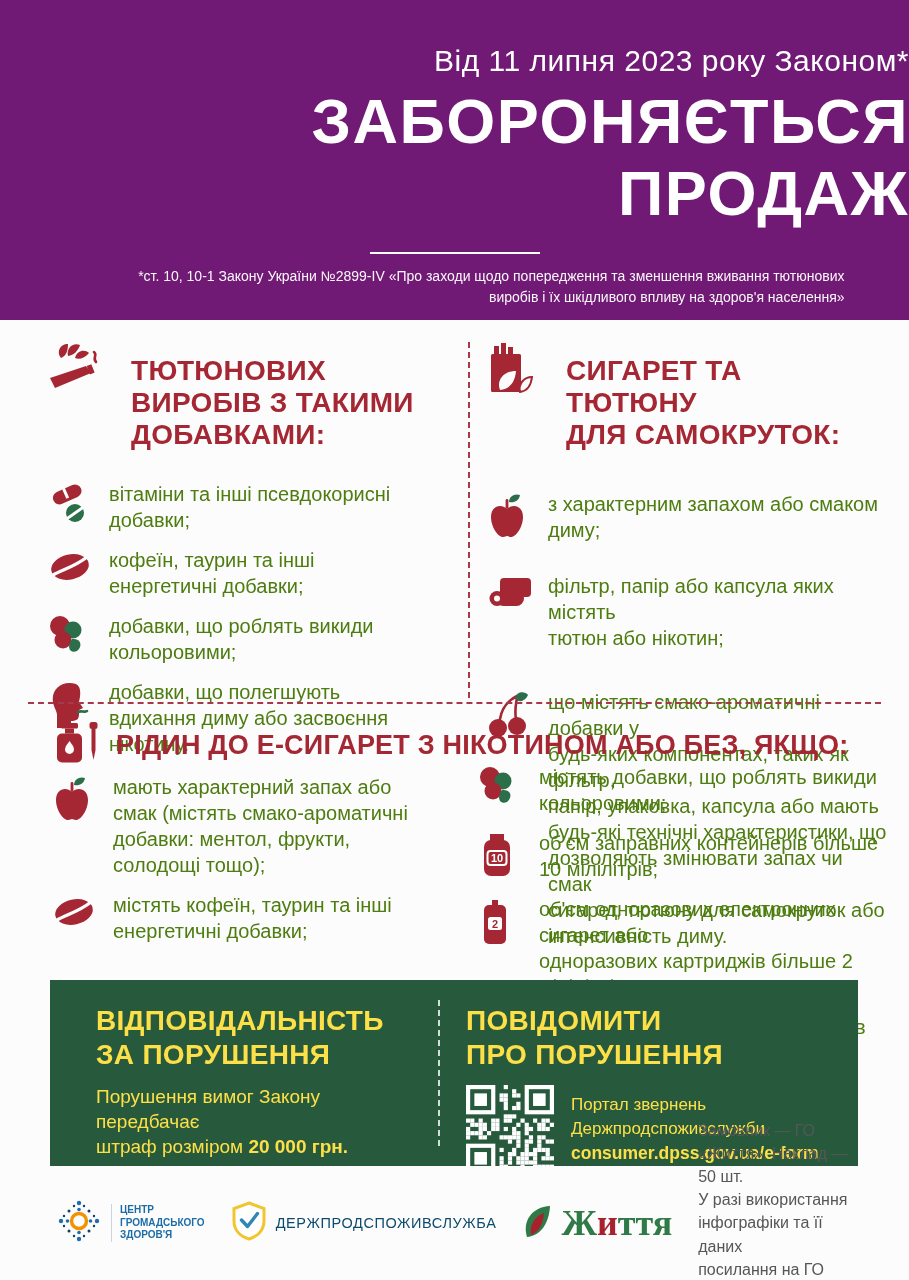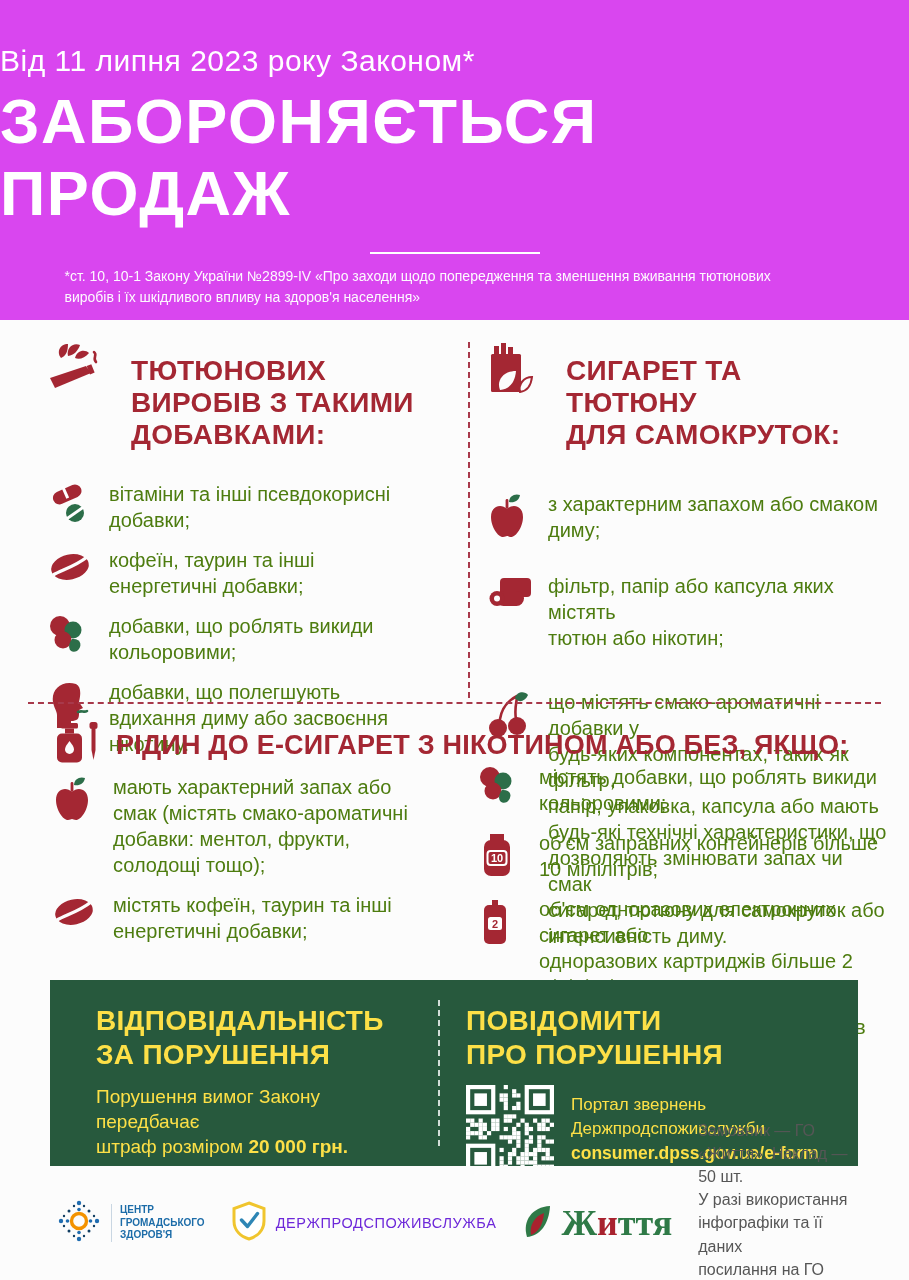--- a/index.html
+++ b/index.html
@@ -1,20 +1,20 @@
 <!DOCTYPE html>
 <html><head>
 <meta charset="utf-8">
 <style>
   html,body{margin:0;padding:0;background:#ffffff;}
   .page{position:relative;width:909px;height:1280px;background:#fcfcfc;overflow:hidden;
         font-family:"Liberation Sans","DejaVu Sans",sans-serif;}
 
   
-  .banner{position:absolute;top:0;left:0;width:909px;height:320px;background:#d946ef;color:#fff;text-align:left;}
+  .banner{position:absolute;top:0;left:0;width:909px;height:320px;background:#701a75;color:#fff;text-align:right;}
   .banner-subtitle{margin-top:44px;font-size:30px;font-weight:500;letter-spacing:.5px;}
   .banner-title{margin:8px 0 0;font-size:63px;font-weight:800;line-height:1.14;letter-spacing:1.5px;white-space:pre-line;}
   .banner-rule{width:170px;height:2px;background:#fff;margin:22px auto 12px;}
   .banner-footnote{margin:0 auto;max-width:780px;font-size:14px;line-height:1.55;white-space:pre-line;opacity:.97;}
 
   
   .col-head{display:flex;align-items:flex-start;gap:14px;margin-bottom:16px;}
   .col-head h2{margin:13px;font-size:28px;font-weight:800;color:#A42733;line-height:1.15;letter-spacing:.3px;white-space:pre-line;}
   .head-ic{flex:0 0 auto;}
   .item{display:flex;gap:15px;margin-bottom:14px;align-items:flex-start;}
@@ -45,21 +45,21 @@
   .vdash-green{position:absolute;left:388px;top:20px;height:146px;width:0;border-left:2px dashed rgba(255,255,255,.8);}
   .qr-row{display:flex;gap:17px;align-items:center;margin-top:13px;}
   .portal{font-size:17px;line-height:1.4;}
   .portal .url{font-weight:800;font-size:17.5px;}
 
   
   .footer{position:absolute;top:1166px;left:0;width:909px;height:114px;background:#fcfcfc;
           display:flex;align-items:center;padding:0 44px 0 56px;box-sizing:border-box;gap:26px;}
   .logo{display:flex;align-items:center;gap:9px;}
   .logo-phc-text{font-size:10px;font-weight:700;color:#1C6CA8;line-height:1.25;border-left:1px solid #c9d6e2;padding-left:8px;white-space:pre-line;}
-  .logo-dpss-text{font-size:14.5px;font-weight:500;color:#6d28d9;letter-spacing:.6px;}
+  .logo-dpss-text{font-size:14.5px;font-weight:500;color:#0c4a6e;letter-spacing:.6px;}
   .logo-life-text{font-family:"Liberation Serif","DejaVu Serif",serif;font-size:36px;font-weight:600;color:#2F7A47;}
   .logo-life-text .red{color:#A8222E;}
   .credits{margin-left:auto;font-size:16px;line-height:1.45;color:#565656;white-space:pre-line;}
 </style>
 </head>
 <body>
 
 <div class="page">
 
   <header class="banner">

